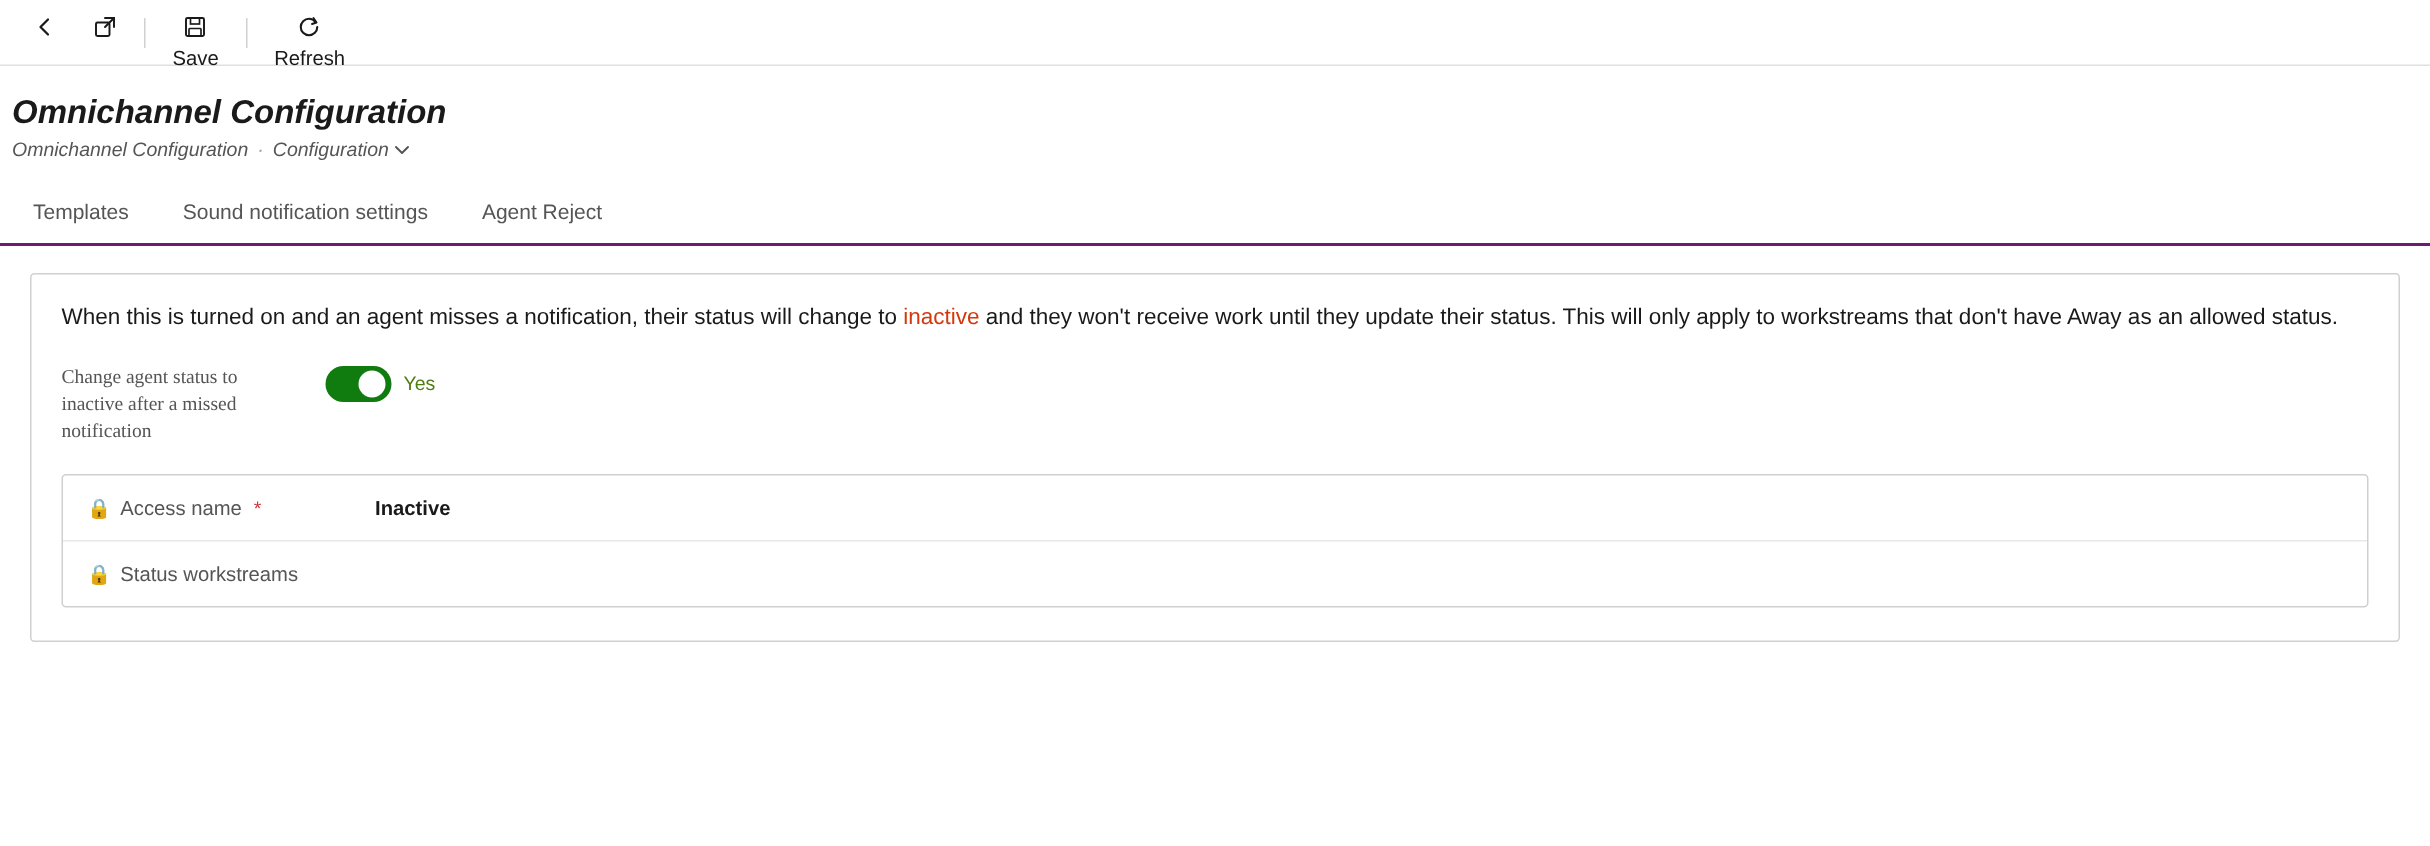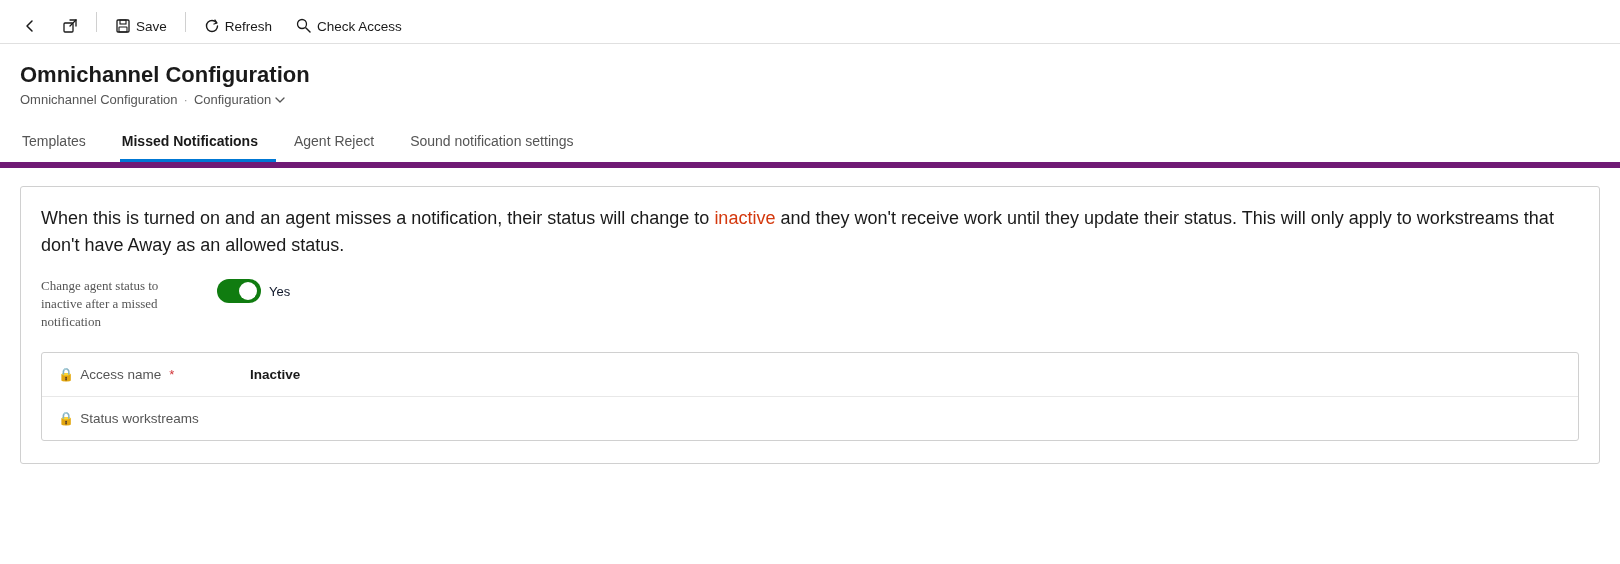--- a/index.html
+++ b/index.html
@@ -9,42 +9,44 @@
     .toolbar {
       display: flex;
       align-items: center;
       padding: 0 12px;
       height: 44px;
       border-bottom: 1px solid #e0e0e0;
       gap: 4px;
     }
     .toolbar-btn {
       display: flex;
-      align-items: flex-end;
+      align-items: center;
       gap: 5px;
       padding: 4px 10px;
       border: none;
       background: transparent;
       cursor: pointer;
       font-size: 13.5px;
       color: #1a1a1a;
       border-radius: 2px;
       height: 32px;
+      flex-direction: column;
     }
     .toolbar-divider {
       width: 1px;
       height: 20px;
       background: #d0d0d0;
       margin: 0 4px;
     }
     .icon-svg { width: 16px; height: 16px; flex-shrink: 0; }
 
     
     .page-header {
-      padding: 18px 20px 6px 20px;
+      padding: 18px 20px 6px 8px;
+      font-style: italic;
     }
     .page-title {
       font-size: 22px;
       font-weight: 700;
       color: #1a1a1a;
       margin-bottom: 4px;
     }
     .breadcrumb {
       display: flex;
       align-items: center;
@@ -57,21 +59,21 @@
       display: flex;
       align-items: center;
       gap: 3px;
       color: #555;
     }
 
     
     .tabs {
       display: flex;
       padding: 0 20px;
-      border-bottom: 6px solid #701a75;
+      border-bottom: 2px solid #701a75;
       margin-top: 10px;
       gap: 0;
     }
     .tab {
       padding: 10px 18px 10px 2px;
       margin-right: 16px;
       cursor: pointer;
       font-size: 14px;
       color: #555;
       border-bottom: 3px solid transparent;
@@ -93,21 +95,21 @@
       padding: 18px 20px;
     }
 
     
     .description-box {
       border: 1px solid #d0d0d0;
       border-radius: 3px;
       padding: 18px 20px 22px 20px;
     }
     .description-text {
-      font-size: 18px;
+      font-size: 15px;
       color: #1a1a1a;
       line-height: 1.5;
       margin-bottom: 18px;
     }
     .description-text .highlight { color: #d4380d; }
 
     
     .toggle-row {
       display: flex;
       align-items: flex-start;
@@ -146,21 +148,21 @@
       top: 3px;
       left: 22px;
       width: 18px;
       height: 18px;
       background: white;
       border-radius: 50%;
       transition: left 0.2s;
     }
     .toggle-yes {
       font-size: 13px;
-      color: #0f172a;
+      color: #4d7c0f;
     }
 
     
     .status-table {
       border: 1px solid #d0d0d0;
       border-radius: 3px;
     }
     .status-row {
       display: flex;
       align-items: flex-start;
@@ -212,49 +214,41 @@
     </svg>
     <span>Save</span>
   </button>
   <div class="toolbar-divider"></div>
   <button class="toolbar-btn">
     <svg class="icon-svg" viewBox="0 0 16 16" fill="none">
       <path d="M13.5 8A5.5 5.5 0 1 1 8 2.5c1.8 0 3.4.87 4.4 2.2" stroke="#1a1a1a" stroke-width="1.4" stroke-linecap="round"></path>
       <path d="M11 2l2 3-3 1" stroke="#1a1a1a" stroke-width="1.3" stroke-linecap="round" stroke-linejoin="round"></path>
     </svg>
     <span>Refresh</span>
-  </button>
-  <button class="toolbar-btn">
-    <svg class="icon-svg" viewBox="0 0 16 16" fill="none">
-      <circle cx="6" cy="6" r="4.5" stroke="#1a1a1a" stroke-width="1.3"></circle>
-      <path d="M10 10L14 14" stroke="#1a1a1a" stroke-width="1.5" stroke-linecap="round"></path>
-    </svg>
-    <span>Check Access</span>
   </button>
 </div>
 
 <div class="page-header">
   <div class="page-title">Omnichannel Configuration</div>
   <div class="breadcrumb">
     <span>Omnichannel Configuration</span>
     <span class="breadcrumb-sep">·</span>
     <span class="breadcrumb-current">
       <span>Configuration</span>
       <svg width="12" height="12" viewBox="0 0 12 12">
         <path d="M2 4l4 4 4-4" stroke="#555" stroke-width="1.3" fill="none" stroke-linecap="round" stroke-linejoin="round"></path>
       </svg>
     </span>
   </div>
 </div>
 
 <div class="tabs">
   <button class="tab">Templates</button>
-  <button class="tab active">Missed Notifications</button>
+  <button class="tab">Sound notification settings</button>
   <button class="tab">Agent Reject</button>
-  <button class="tab">Sound notification settings</button>
 </div>
 
 <div class="main-content">
   <div class="description-box">
 
     <p class="description-text">
       <span>When this is turned on and an agent misses a notification, their status will change to </span><span class="highlight">inactive</span><span> and they won't receive work until they update their status. This will only apply to workstreams that don't have Away as an allowed status.</span>
     </p>
 
     <div class="toggle-row">

